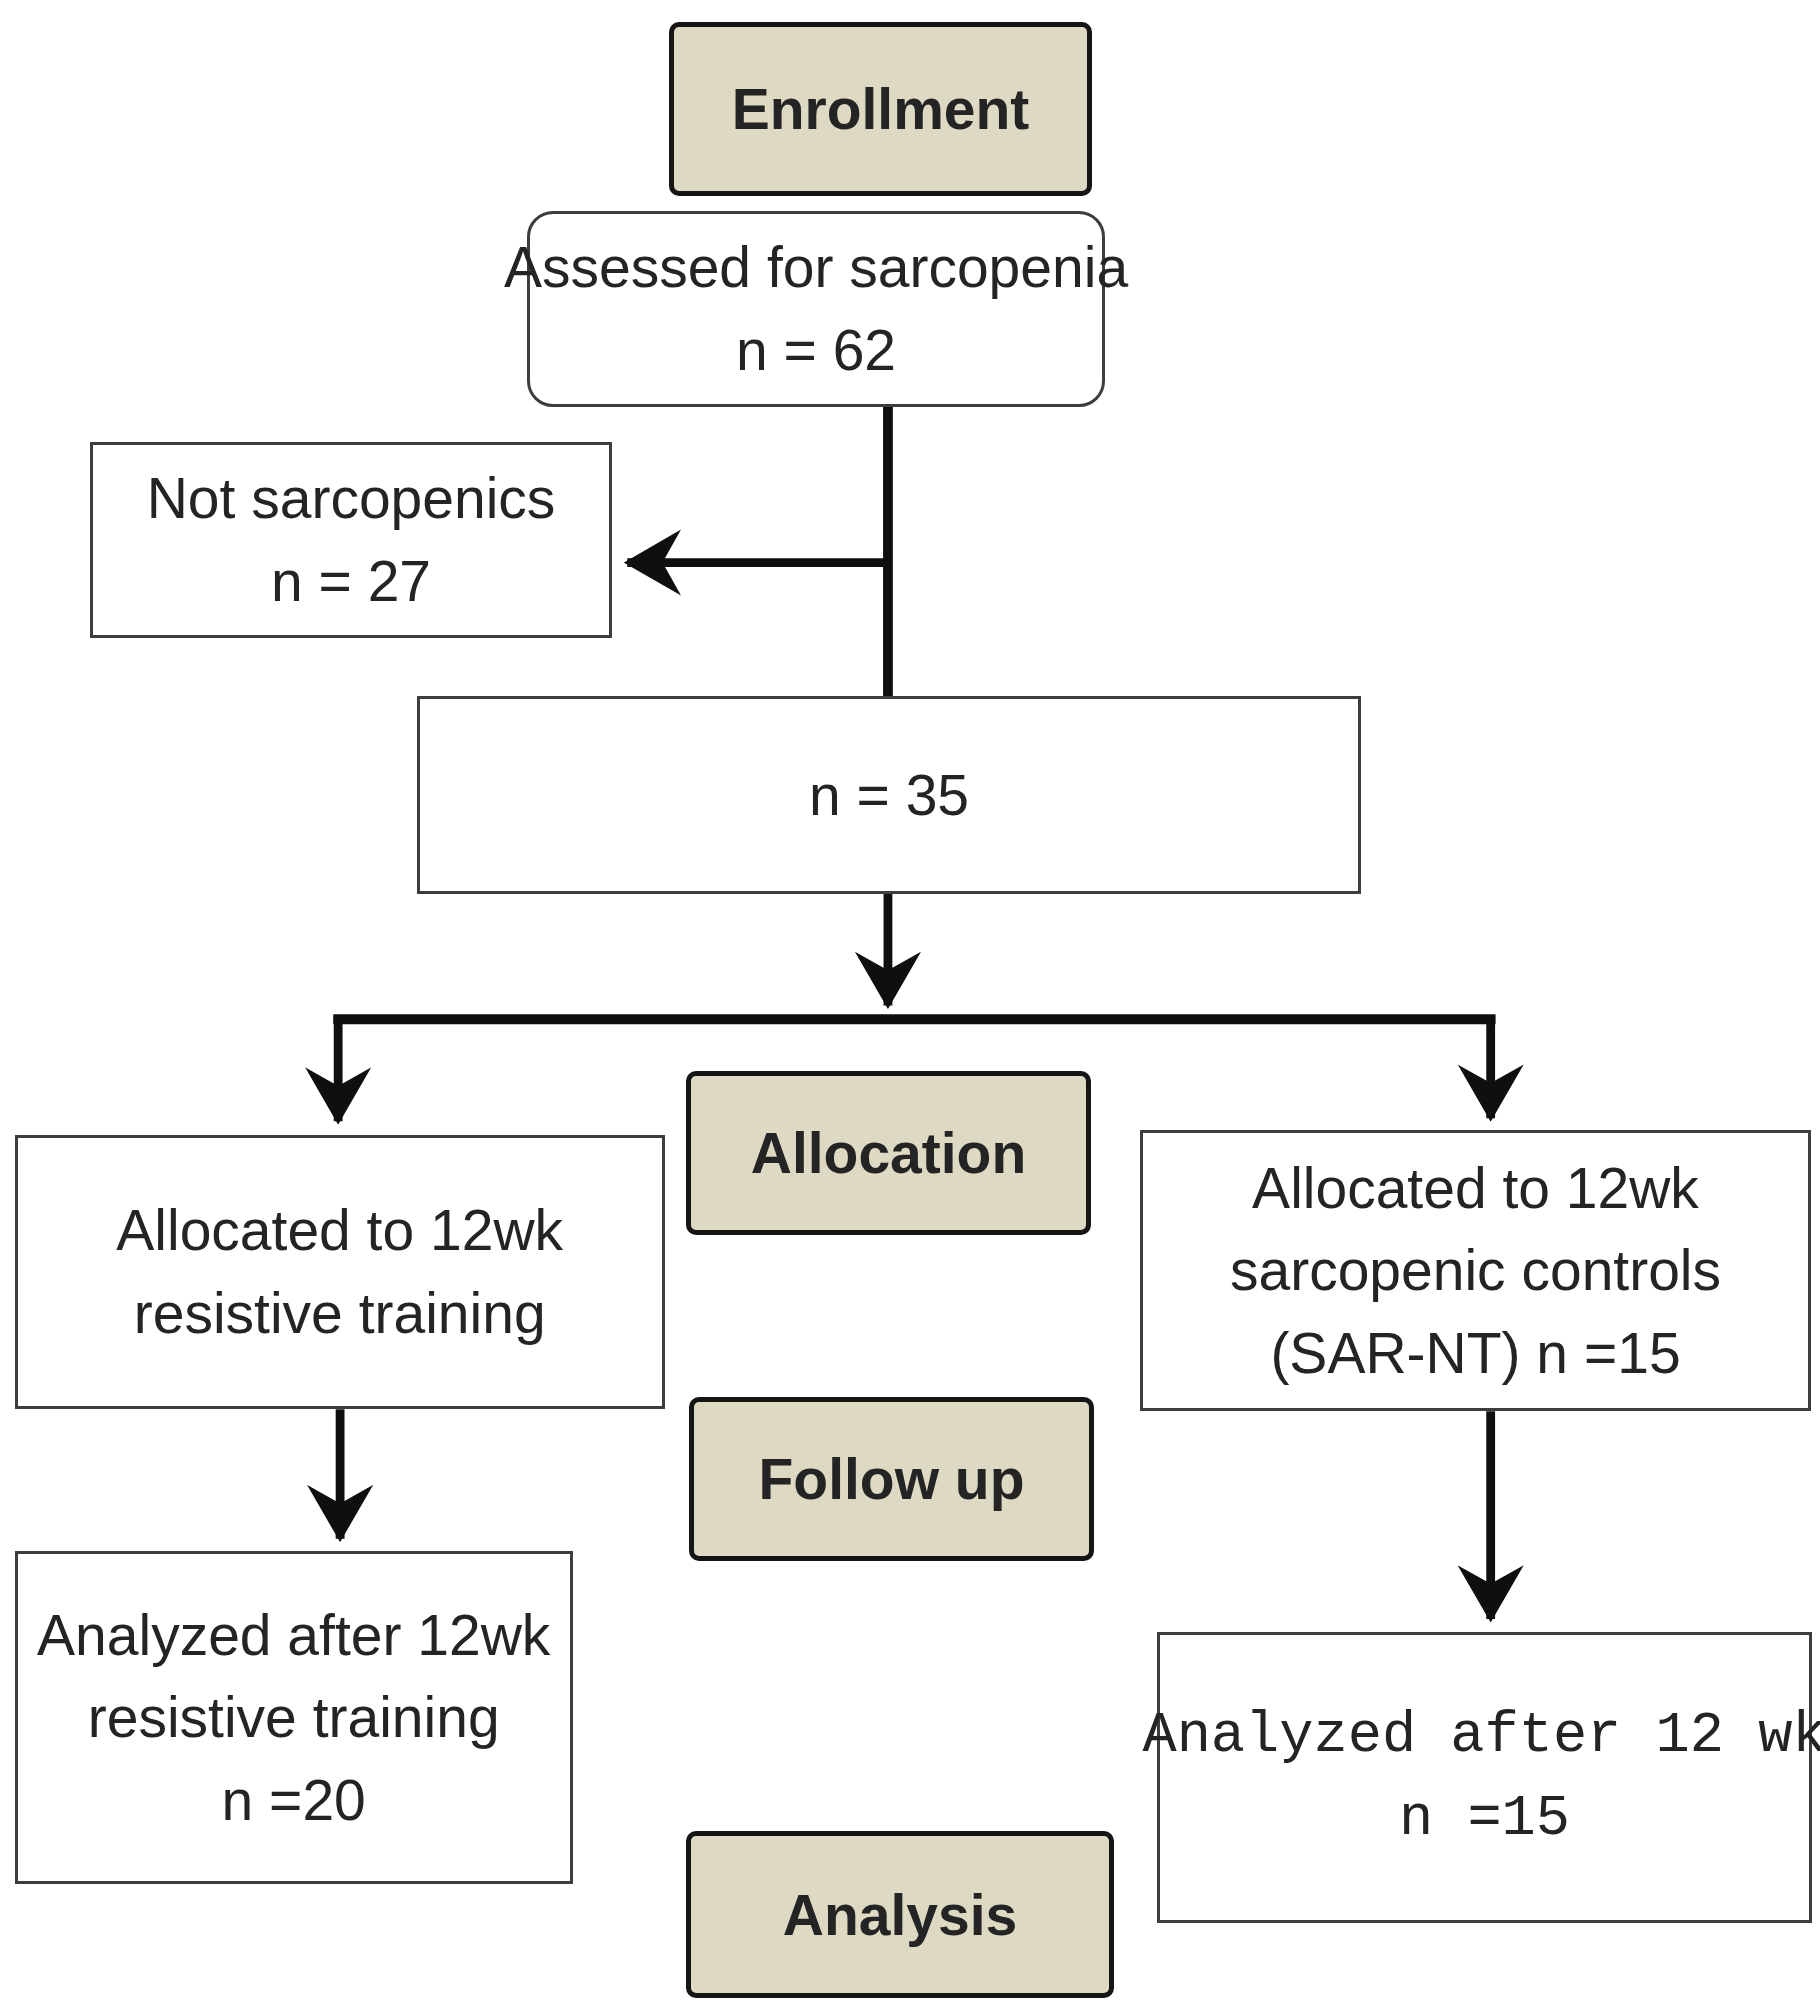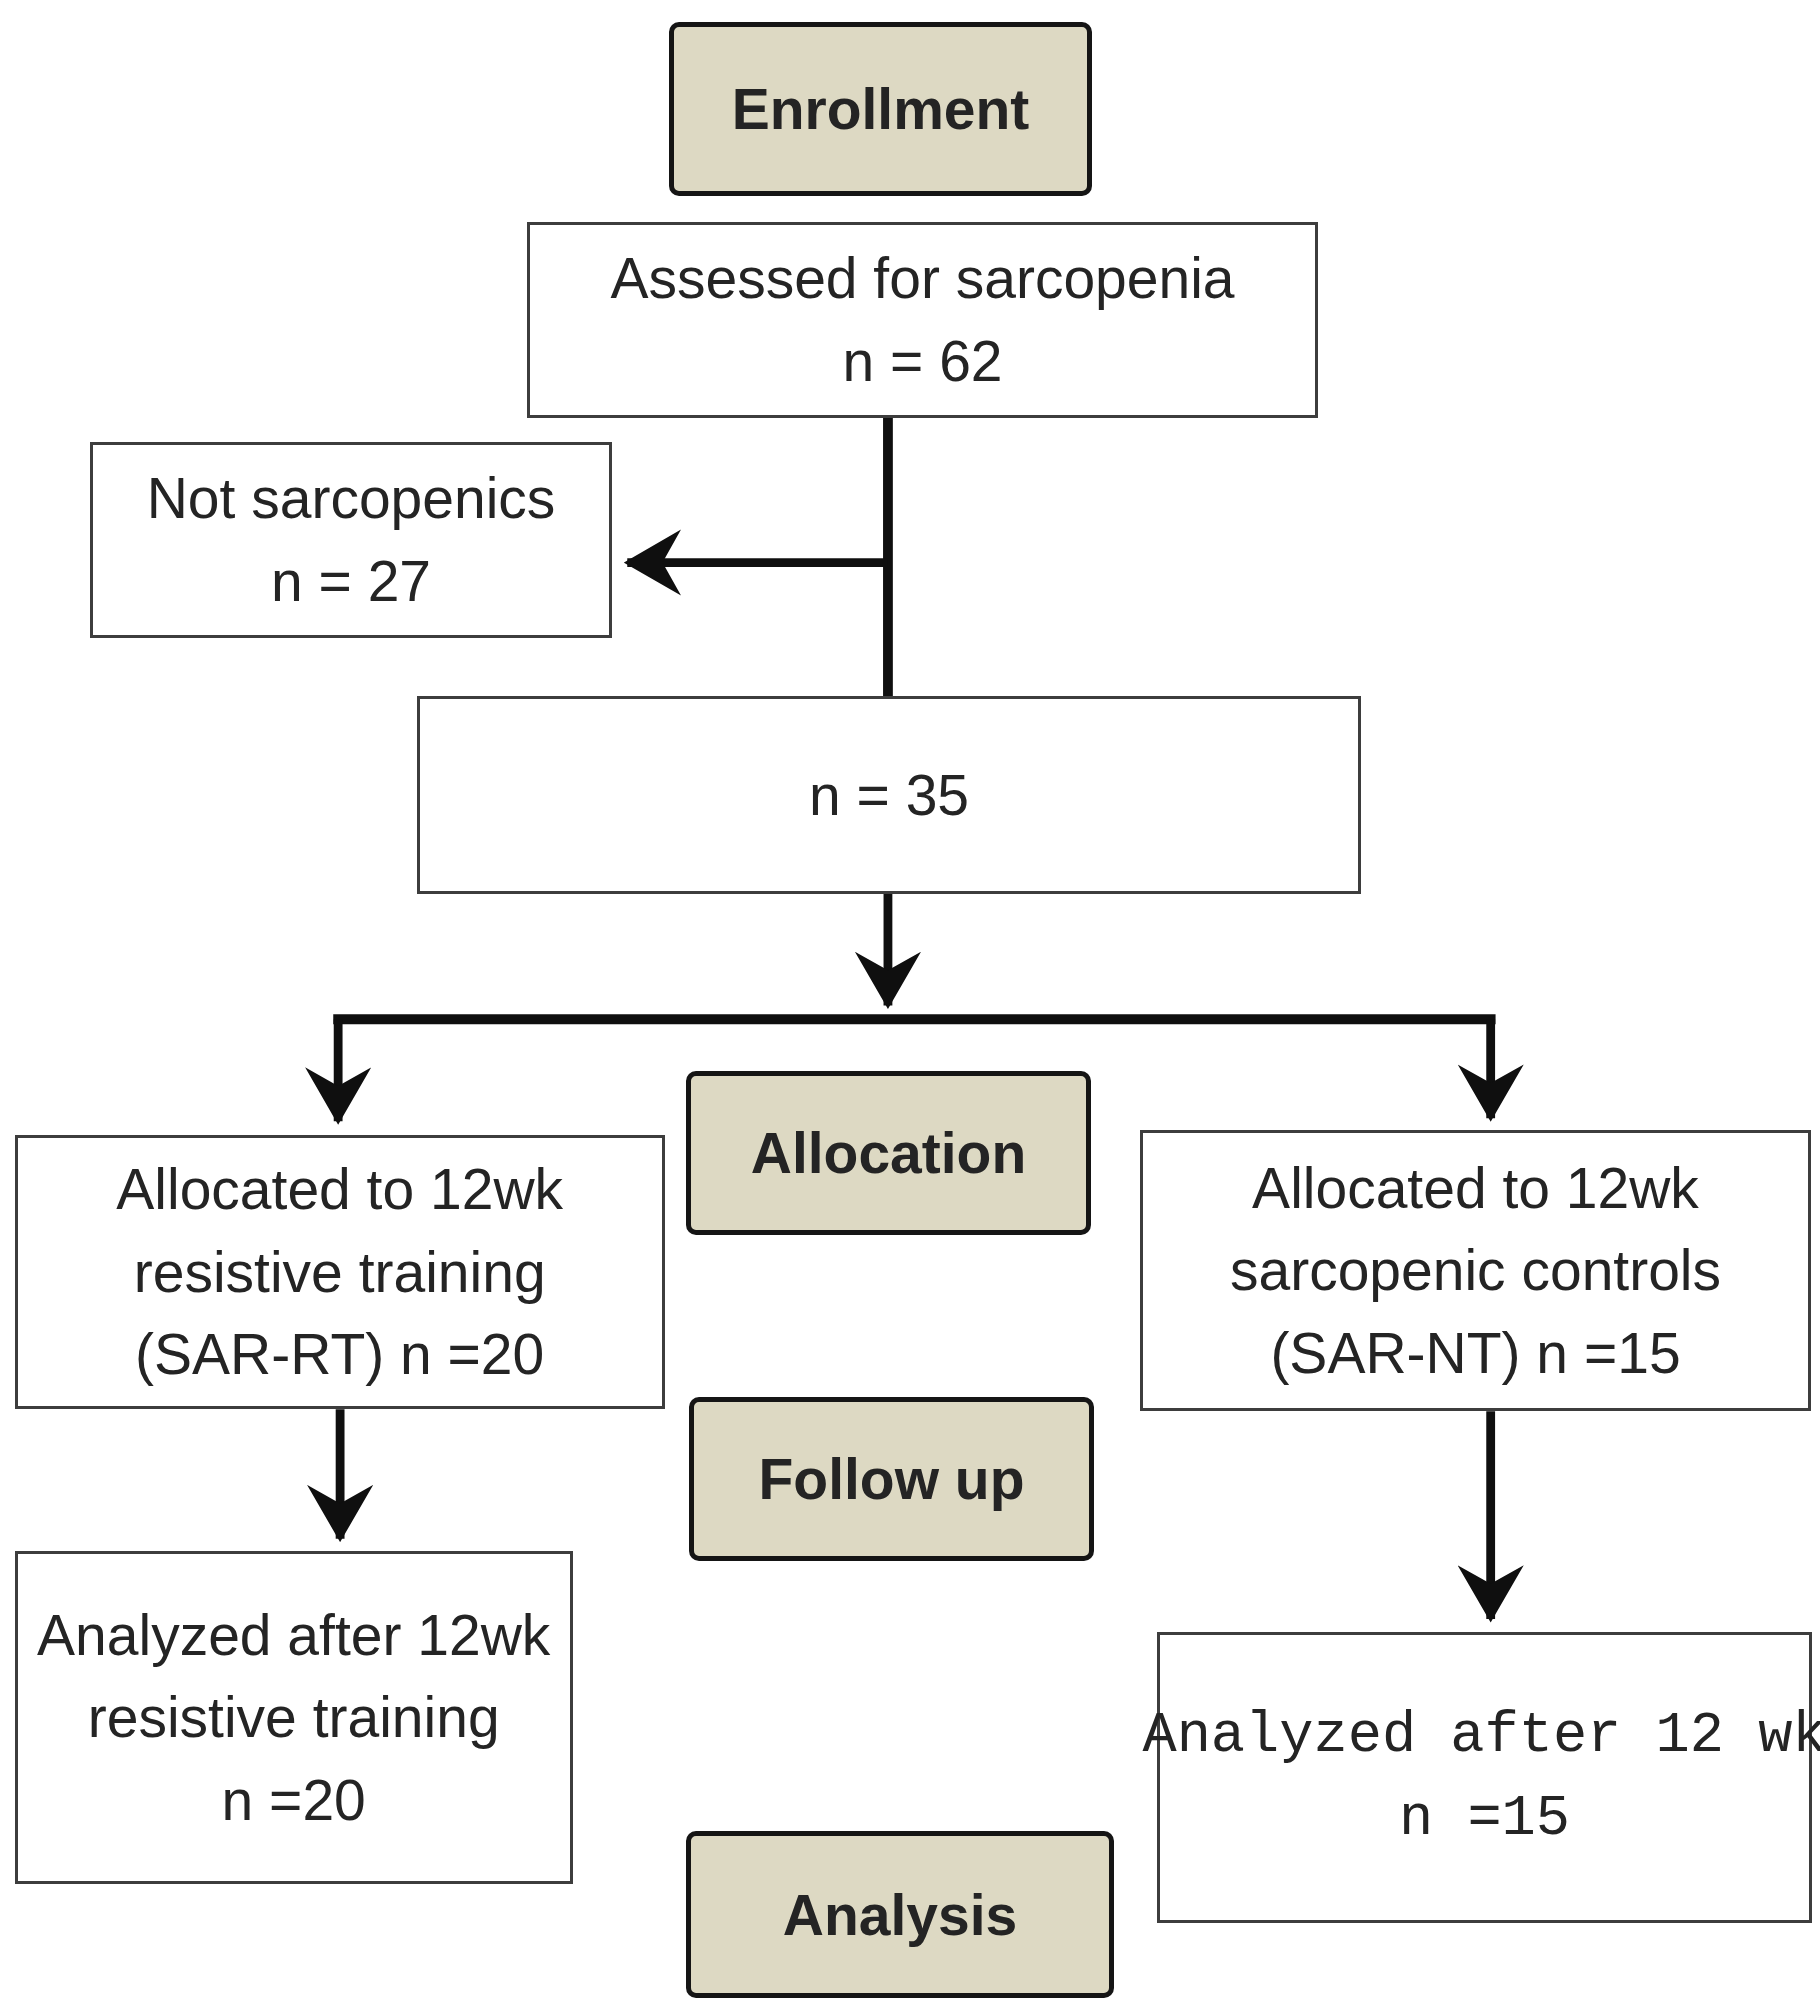--- a/index.html
+++ b/index.html
@@ -97,38 +97,37 @@
   </div>
 
   <div class="stage" style="left:689px; top:1397px; width:405px; height:164px;">
     <span>Follow up</span>
   </div>
 
   <div class="stage" style="left:686px; top:1831px; width:428px; height:167px;">
     <span>Analysis</span>
   </div>
 
-  <div class="box" style="left:527px; top:222px; width:791px; height:196px;">
+  <div class="box" style="left:527px; top:211px; width:578px; height:196px;border-radius:26px;">
     <div class="l">Assessed for sarcopenia</div>
     <div class="l">n = 62</div>
   </div>
 
   <div class="box" style="left:90px; top:442px; width:522px; height:196px;">
     <div class="l">Not sarcopenics</div>
     <div class="l">n = 27</div>
   </div>
 
   <div class="box" style="left:417px; top:696px; width:944px; height:198px;">
     <div class="l">n = 35</div>
   </div>
 
   <div class="box" style="left:14.7px; top:1135px; width:650px; height:274px;">
     <div class="l">Allocated to 12wk</div>
     <div class="l">resistive training</div>
-    <div class="l">(SAR-RT) n =20</div>
   </div>
 
   <div class="box" style="left:1140px; top:1130px; width:671px; height:281px;">
     <div class="l">Allocated to 12wk</div>
     <div class="l">sarcopenic controls</div>
     <div class="l">(SAR-NT) n =15</div>
   </div>
 
   <div class="box" style="left:14.7px; top:1551px; width:558px; height:333px;">
     <div class="l">Analyzed after 12wk</div>

